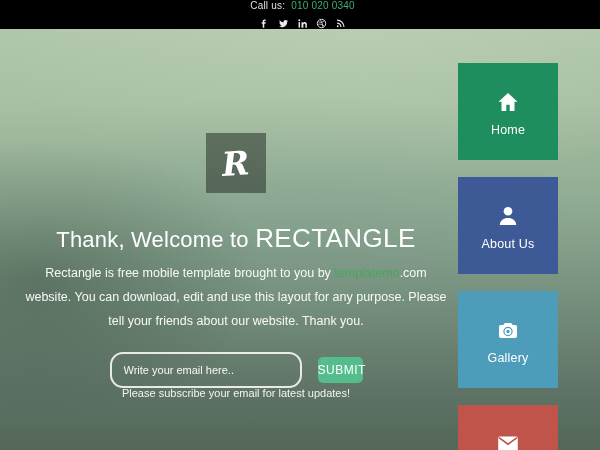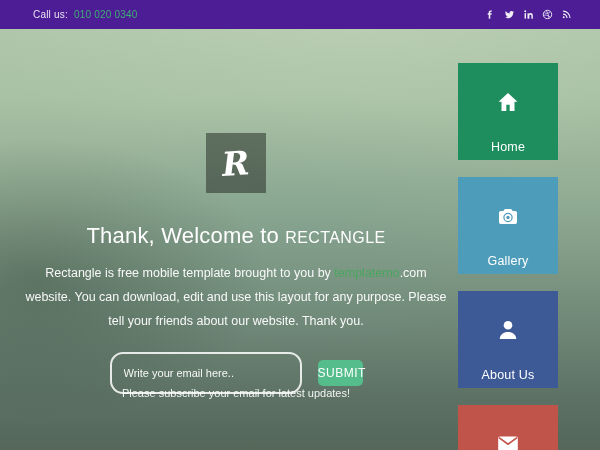--- a/index.html
+++ b/index.html
@@ -9,62 +9,62 @@
   
   .bg{position:absolute;inset:0;
     background:
       radial-gradient(55% 45% at 6% 62%, rgba(28,46,36,.32), rgba(28,46,36,0) 70%),
       radial-gradient(60% 40% at 50% 50%, rgba(110,150,140,.20), rgba(110,150,140,0) 75%),
       radial-gradient(90% 55% at 60% 4%, rgba(200,218,190,.35), rgba(200,218,190,0) 70%),
       linear-gradient(180deg,#b4c9ae 0%,#a8c0a4 22%,#90ab93 45%,#748d7b 68%,#5d7265 88%,#546759 100%);
   }
 
   
-  .topbar{position:absolute;top:0;left:0;right:0;height:29px;background:#4c1d95;
+  .topbar{position:absolute;top:0;left:0;right:0;height:29px;background:#000000;
     display:flex;align-items:center;justify-content:space-between;
-    padding:0 28px 0 33px;box-sizing:border-box;z-index:3;}
+    padding:0 28px 0 33px;box-sizing:border-box;z-index:3;flex-direction:column;}
   .call{font-size:10px;color:rgba(255,255,255,.88);letter-spacing:.2px;}
   .phone{color:#3fae74;text-decoration:none;margin-left:3px;}
   .social{display:flex;align-items:center;gap:8px;}
   .social a{display:flex;width:11px;height:11px;color:#fff;opacity:.92;text-decoration:none;}
   .social svg{width:100%;height:100%;}
 
   
   .hero{position:absolute;left:20px;top:0;width:432px;height:100%;text-align:center;color:#fff;z-index:2;}
   .logo{position:absolute;left:50%;top:133px;transform:translateX(-50%);
     width:60px;height:60px;background:rgba(30,36,30,.5);
     display:flex;align-items:center;justify-content:center;}
   .logo span{font-family:"DejaVu Serif",serif;font-style:italic;font-weight:bold;
     font-size:33px;color:#fff;transform:rotate(-4deg);}
   .headline{position:absolute;top:223px;left:0;width:100%;margin:0;
     font-size:22px;font-weight:400;color:#fff;letter-spacing:.2px;}
-  .headline .brand{font-size:16px;letter-spacing:.4px;}
+  .headline .brand{font-size:26px;letter-spacing:.4px;}
   .desc{position:absolute;top:261px;left:4px;right:4px;margin:0;
     font-size:12.5px;line-height:24px;color:rgba(255,255,255,.95);}
   .tm-link{color:#49a65e;text-decoration:none;}
   .subscribe{position:absolute;top:352px;left:0;width:100%;margin:0;
     display:flex;justify-content:center;align-items:center;gap:16px;}
-  .email-input{width:192px;height:42px;box-sizing:border-box;padding:0 12px;
+  .email-input{width:192px;height:36px;box-sizing:border-box;padding:0 12px;
     border:2px solid rgba(255,255,255,.85);border-radius:13px;background:transparent;
     color:#fff;font-size:11px;outline:none;font-family:"Liberation Sans",sans-serif;}
   .email-input::placeholder{color:rgba(255,255,255,.95);opacity:1;}
   .submit-btn{width:45px;height:26px;border:none;border-radius:5px;background:#55bd8b;
     color:#fff;font-size:12px;letter-spacing:.5px;cursor:pointer;
     font-family:"Liberation Sans",sans-serif;padding:0;}
   .note{position:absolute;top:387px;left:0;width:100%;
     font-size:11px;color:rgba(255,255,255,.92);}
 
   
   .sidebar{position:absolute;top:63px;right:42px;width:100px;z-index:2;
     display:flex;flex-direction:column;gap:17px;}
   .tile{height:97px;color:#fff;cursor:pointer;
     display:flex;flex-direction:column;align-items:center;flex:none;}
   .ticon{margin-top:27px;width:24px;height:24px;display:block;}
   .ticon svg{width:100%;height:100%;display:block;}
-  .tlabel{margin-top:26px;font-size:12.5px;letter-spacing:.2px;}
+  .tlabel{margin-top:9px;font-size:12.5px;letter-spacing:.2px;}
 </style>
 </head>
 <body>
 
 <div class="page">
   <div class="bg"></div>
 
   <header class="topbar">
     <div class="call">
       <span>Call us:</span>
@@ -118,37 +118,37 @@
 
   <nav class="sidebar">
     <div class="tile" style="background: rgb(30, 142, 94);">
       <span class="ticon">
         <svg viewBox="0 0 24 24" fill="#fff">
             <path d="M12 3 2.5 11.8h3V21h4.8v-6.2h3.4V21h4.8v-9.2h3L12 3z"></path>
           </svg>
       </span>
       <span class="tlabel">Home</span>
     </div>
+    <div class="tile" style="background: rgb(61, 90, 150);">
+      <span class="ticon">
+        <svg viewBox="0 0 24 24" fill="#fff">
+            <circle cx="12" cy="7.3" r="4.3"></circle>
+            <path d="M3.8 21c0-4.3 3.7-7 8.2-7s8.2 2.7 8.2 7H3.8z"></path>
+          </svg>
+      </span>
+      <span class="tlabel">About Us</span>
+    </div>
     <div class="tile" style="background: rgb(77, 156, 186);">
       <span class="ticon">
         <svg viewBox="0 0 24 24">
             <path fill="#fff" fill-rule="evenodd" d="M8.9 5 7.2 7H4.8A1.8 1.8 0 0 0 3 8.8v9.4A1.8 1.8 0 0 0 4.8 20h14.4a1.8 1.8 0 0 0 1.8-1.8V8.8A1.8 1.8 0 0 0 19.2 7h-2.4L15.1 5H8.9zm3.1 13.2a4.7 4.7 0 1 1 0-9.4 4.7 4.7 0 0 1 0 9.4z"></path>
             <circle cx="12" cy="13.5" r="2.6" fill="none" stroke="#fff" stroke-width="1.8"></circle>
           </svg>
       </span>
       <span class="tlabel">Gallery</span>
-    </div>
-    <div class="tile" style="background: rgb(61, 90, 150);">
-      <span class="ticon">
-        <svg viewBox="0 0 24 24" fill="#fff">
-            <circle cx="12" cy="7.3" r="4.3"></circle>
-            <path d="M3.8 21c0-4.3 3.7-7 8.2-7s8.2 2.7 8.2 7H3.8z"></path>
-          </svg>
-      </span>
-      <span class="tlabel">About Us</span>
     </div>
     <div class="tile" style="background: rgb(192, 84, 74);">
       <span class="ticon">
         <svg viewBox="0 0 24 24">
             <rect x="2.2" y="4.5" width="19.6" height="15" rx="1.6" fill="#fff"></rect>
             <path d="M3 5.6l9 6.6 9-6.6" fill="none" stroke="#c0544a" stroke-width="1.7"></path>
           </svg>
       </span>
       <span class="tlabel"></span>
     </div>

